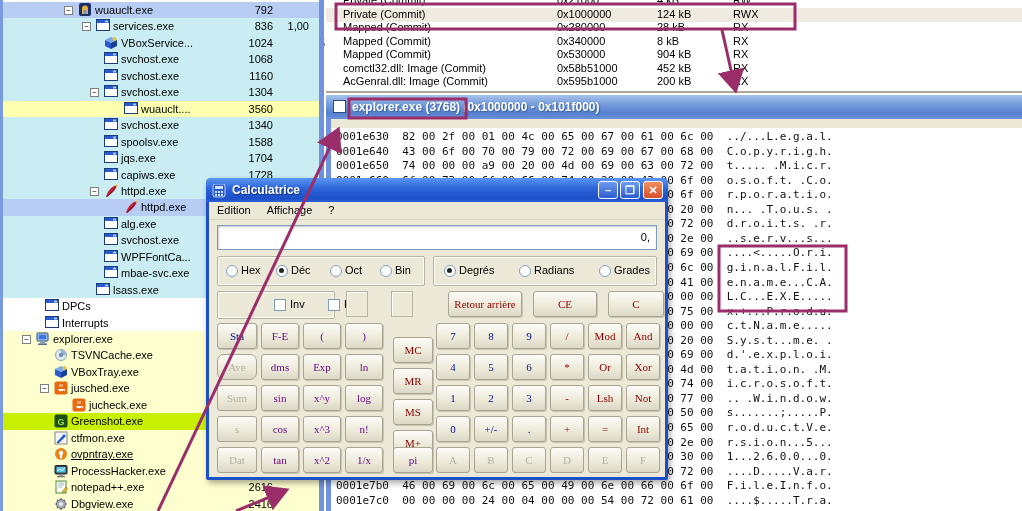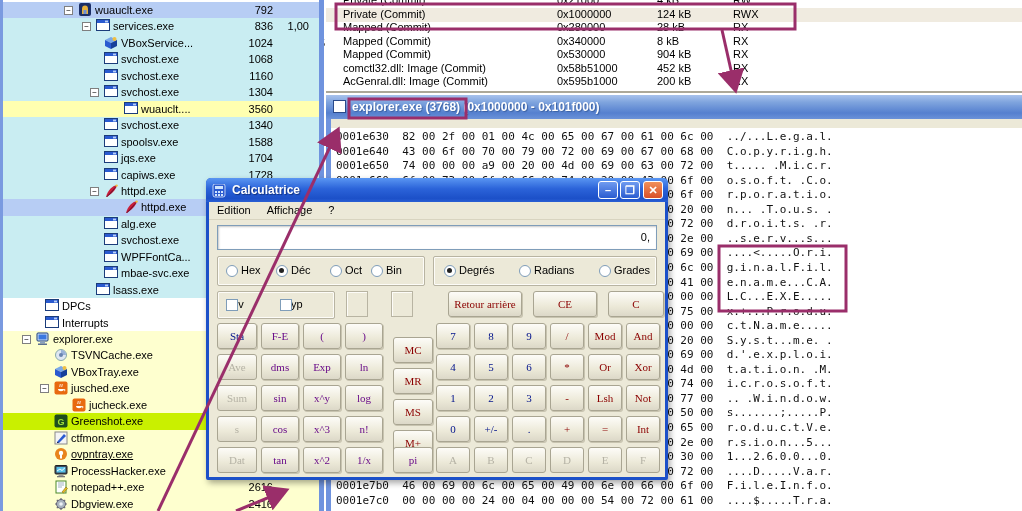--- a/index.html
+++ b/index.html
@@ -72,21 +72,21 @@
   .grpbox { position:absolute; border:1px solid #b8b4a2; border-radius:2px; background:#ece9d8;
             box-shadow:inset 0 0 0 1px #fdfcf8; }
   #grp-base { left:8px; top:75px; width:208px; height:30px; }
   #grp-angle { left:224px; top:75px; width:224px; height:30px; }
   #grp-invhyp { left:8px; top:110px; width:118px; height:28px; }
   .radio { position:absolute; top:7px; white-space:nowrap; padding-left:15px; }
   .radio:before { content:""; position:absolute; left:0; top:1px; width:10px; height:10px;
                   border-radius:50%; background:#fff; border:1px solid #7f9db9; }
   .radio.on:after { content:""; position:absolute; left:3px; top:4px; width:5px; height:5px;
                     border-radius:50%; background:#222; }
-  .chk { position:absolute; top:6px; white-space:nowrap; padding-left:3px; }
+  .chk { position:absolute; top:6px; white-space:nowrap; padding-left:16px;margin-left:48px; }
   .chk:before { content:""; position:absolute; left:0; top:1px; width:10px; height:10px;
                 background:#fff; border:1px solid #7f9db9; }
   .mini-box { position:absolute; top:110px; width:22px; height:26px; background:#ece9d8;
               border:1px solid #b8b4a2; box-shadow:inset 1px 1px 0 #fdfcf8; }
   .cbtn { position:absolute; height:26px; background:linear-gradient(180deg,#fdfcf8,#ece9d8 60%,#dcd8c8);
           border:1px solid #a9a592; border-radius:3px; text-align:center; line-height:24px;
           box-shadow:1px 1px 0 #c8c4b0; cursor:default;font-family:Liberation Serif, serif; }
   .cbtn.disabled { color:#b5b2a5 !important; box-shadow:none; }
   .c-num { color:#00128b; } .c-op { color:#8b0000; } .c-mem { color:#8b0000;margin-top:14px; }
   .c-fn { color:#6a0d8a; } .c-stat { color:#00128b; }
@@ -540,21 +540,21 @@
       <span class="tbtn" style="left:392px;">–</span>
       <span class="tbtn" style="left:414px;">❐</span>
       <span class="tbtn close" style="left:437px;">✕</span>
     </div>
     <div id="calc-menubar"><span class="menu-item">Edition</span><span class="menu-item">Affichage</span><span class="menu-item">?</span></div>
     <div id="calc-display">0,</div>
     <div class="grpbox" id="grp-base">
         <span class="radio" style="left: 8px;">Hex</span>
         <span class="radio on" style="left: 58px;">Déc</span>
         <span class="radio" style="left: 112px;">Oct</span>
-        <span class="radio" style="left: 153px;">Bin</span>
+        <span class="radio" style="left: 162px;">Bin</span>
       </div>
     <div class="grpbox" id="grp-angle">
         <span class="radio on" style="left: 10px;">Degrés</span>
         <span class="radio" style="left: 85px;">Radians</span>
         <span class="radio" style="left: 165px;">Grades</span>
       </div>
     <div class="grpbox" id="grp-invhyp">
         <span class="chk" style="left: 8px;">Inv</span>
         <span class="chk" style="left: 62px;">Hyp</span>
       </div>
@@ -568,21 +568,21 @@
         <span class="cbtn c-fn" style="left: 52px; top: 142px; width: 38px;">F-E</span>
         <span class="cbtn c-fn" style="left: 94px; top: 142px; width: 38px;">(</span>
         <span class="cbtn c-fn" style="left: 136px; top: 142px; width: 38px;">)</span>
         <span class="cbtn c-mem" style="left: 184px; top: 142px; width: 40px;">MC</span>
         <span class="cbtn c-num" style="left: 227px; top: 142px; width: 34px;">7</span>
         <span class="cbtn c-num" style="left: 265px; top: 142px; width: 34px;">8</span>
         <span class="cbtn c-num" style="left: 303px; top: 142px; width: 34px;">9</span>
         <span class="cbtn c-op" style="left: 341px; top: 142px; width: 34px;">/</span>
         <span class="cbtn c-op" style="left: 379px; top: 142px; width: 34px;">Mod</span>
         <span class="cbtn c-op" style="left: 417px; top: 142px; width: 34px;">And</span>
-        <span class="cbtn c-stat disabled" style="left: 8px; top: 173px; width: 40px;">Ave</span>
+        <span class="cbtn c-stat disabled" style="left: 8px; top: 173px; width: 40px; border-radius: 7px;">Ave</span>
         <span class="cbtn c-fn" style="left: 52px; top: 173px; width: 38px;">dms</span>
         <span class="cbtn c-fn" style="left: 94px; top: 173px; width: 38px;">Exp</span>
         <span class="cbtn c-fn" style="left: 136px; top: 173px; width: 38px;">ln</span>
         <span class="cbtn c-mem" style="left: 184px; top: 173px; width: 40px;">MR</span>
         <span class="cbtn c-num" style="left: 227px; top: 173px; width: 34px;">4</span>
         <span class="cbtn c-num" style="left: 265px; top: 173px; width: 34px;">5</span>
         <span class="cbtn c-num" style="left: 303px; top: 173px; width: 34px;">6</span>
         <span class="cbtn c-op" style="left: 341px; top: 173px; width: 34px;">*</span>
         <span class="cbtn c-op" style="left: 379px; top: 173px; width: 34px;">Or</span>
         <span class="cbtn c-op" style="left: 417px; top: 173px; width: 34px;">Xor</span>

